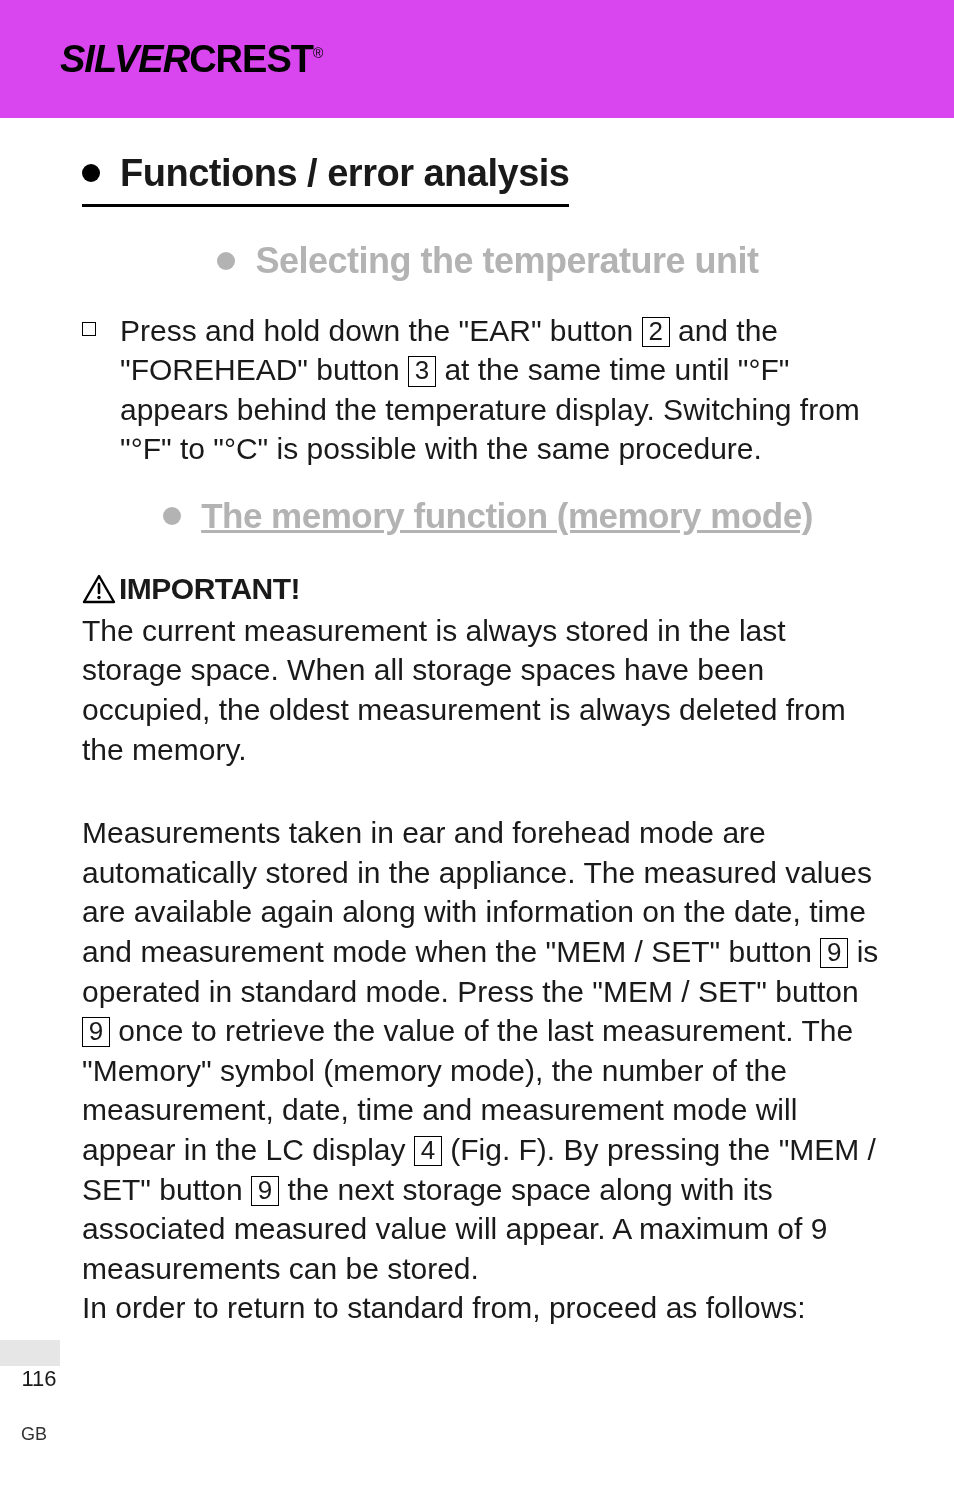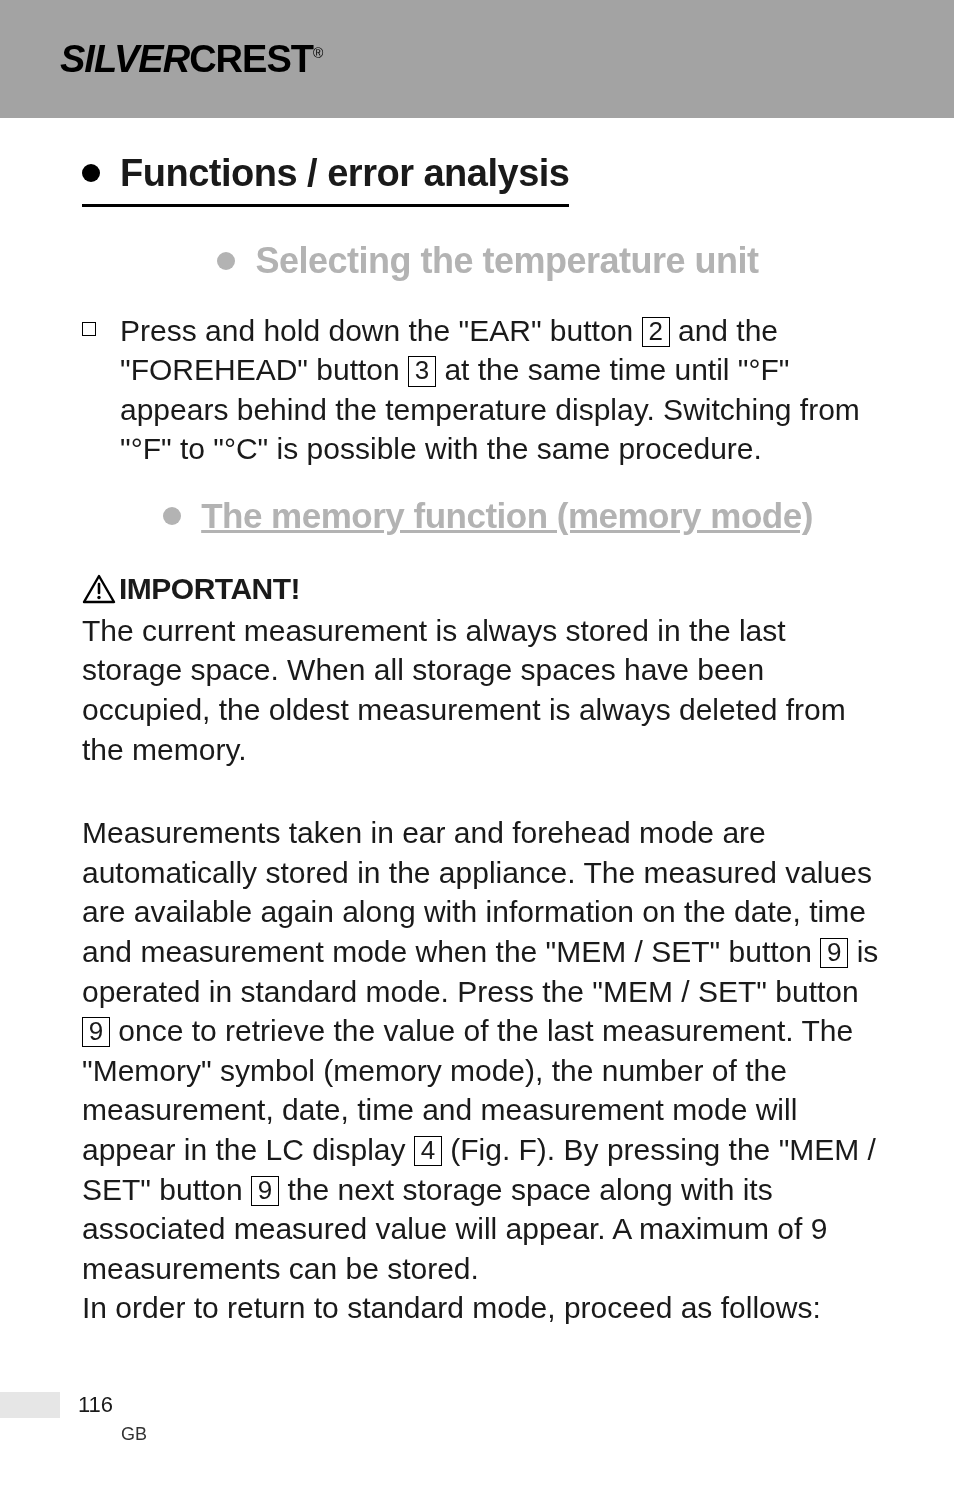--- a/index.html
+++ b/index.html
@@ -3,21 +3,21 @@
 <meta charset="utf-8">
 <style>
   * { margin: 0; padding: 0; box-sizing: border-box; }
   html, body { width: 954px; height: 1485px; }
   body {
     font-family: "Arial", "Helvetica", sans-serif;
     background: #ffffff;
     color: #1a1a1a;
   }
   .header-band {
-    background: #a3a3a3;
+    background: #d946ef;
     height: 118px;
     padding-left: 60px;
     display: flex;
     align-items: center;
   }
   .brand {
     font-family: "Arial Black", "Arial", sans-serif;
     font-weight: 900;
     font-size: 38px;
     letter-spacing: -1px;
@@ -104,20 +104,22 @@
     font-weight: 900;
     font-size: 30px;
     letter-spacing: -0.5px;
   }
   .para { margin-bottom: 44px; }
   .footer {
     position: absolute;
     left: 0;
     bottom: 40px;
     display: flex;
+    align-items: center;
+    flex-direction: column;
   }
   .footer .tab {
     width: 60px; height: 26px; background: #e6e6e6;
   }
   .footer .pg {
     font-size: 22px;
     padding-left: 18px;
   }
   .footer .cc {
     font-size: 18px;
@@ -170,21 +172,21 @@
       </svg>
       <span class="label">IMPORTANT!</span>
     </div>
 
     <div class="para">The current measurement is always stored in the last storage space. When all storage spaces have been occupied, the oldest measurement is always deleted from the memory.</div>
 
     <div class="">
       <span>Measurements taken in ear and forehead mode are automatically stored in the appliance. The measured values are available again along with information on the date, time and measurement mode when the "MEM / SET" button </span><span class="keycap">9</span><span> is operated in standard mode. Press the "MEM / SET" button </span><span class="keycap">9</span><span> once to retrieve the value of the last measurement. The "Memory" symbol (memory mode), the number of the measurement, date, time and measurement mode will appear in the LC display </span><span class="keycap">4</span><span> (Fig. F). By pressing the "MEM / SET" button </span><span class="keycap">9</span><span> the next storage space along with its associated measured value will appear. A maximum of 9 measurements can be stored.</span>
     </div>
 
-    <div>In order to return to standard mode, proceed as follows:</div>
+    <div>In order to return to standard from, proceed as follows:</div>
 
   </div>
 
   <div class="footer">
     <div class="tab"></div>
     <span class="pg">116</span>
     <span class="cc">GB</span>
   </div>
 
 </div>

